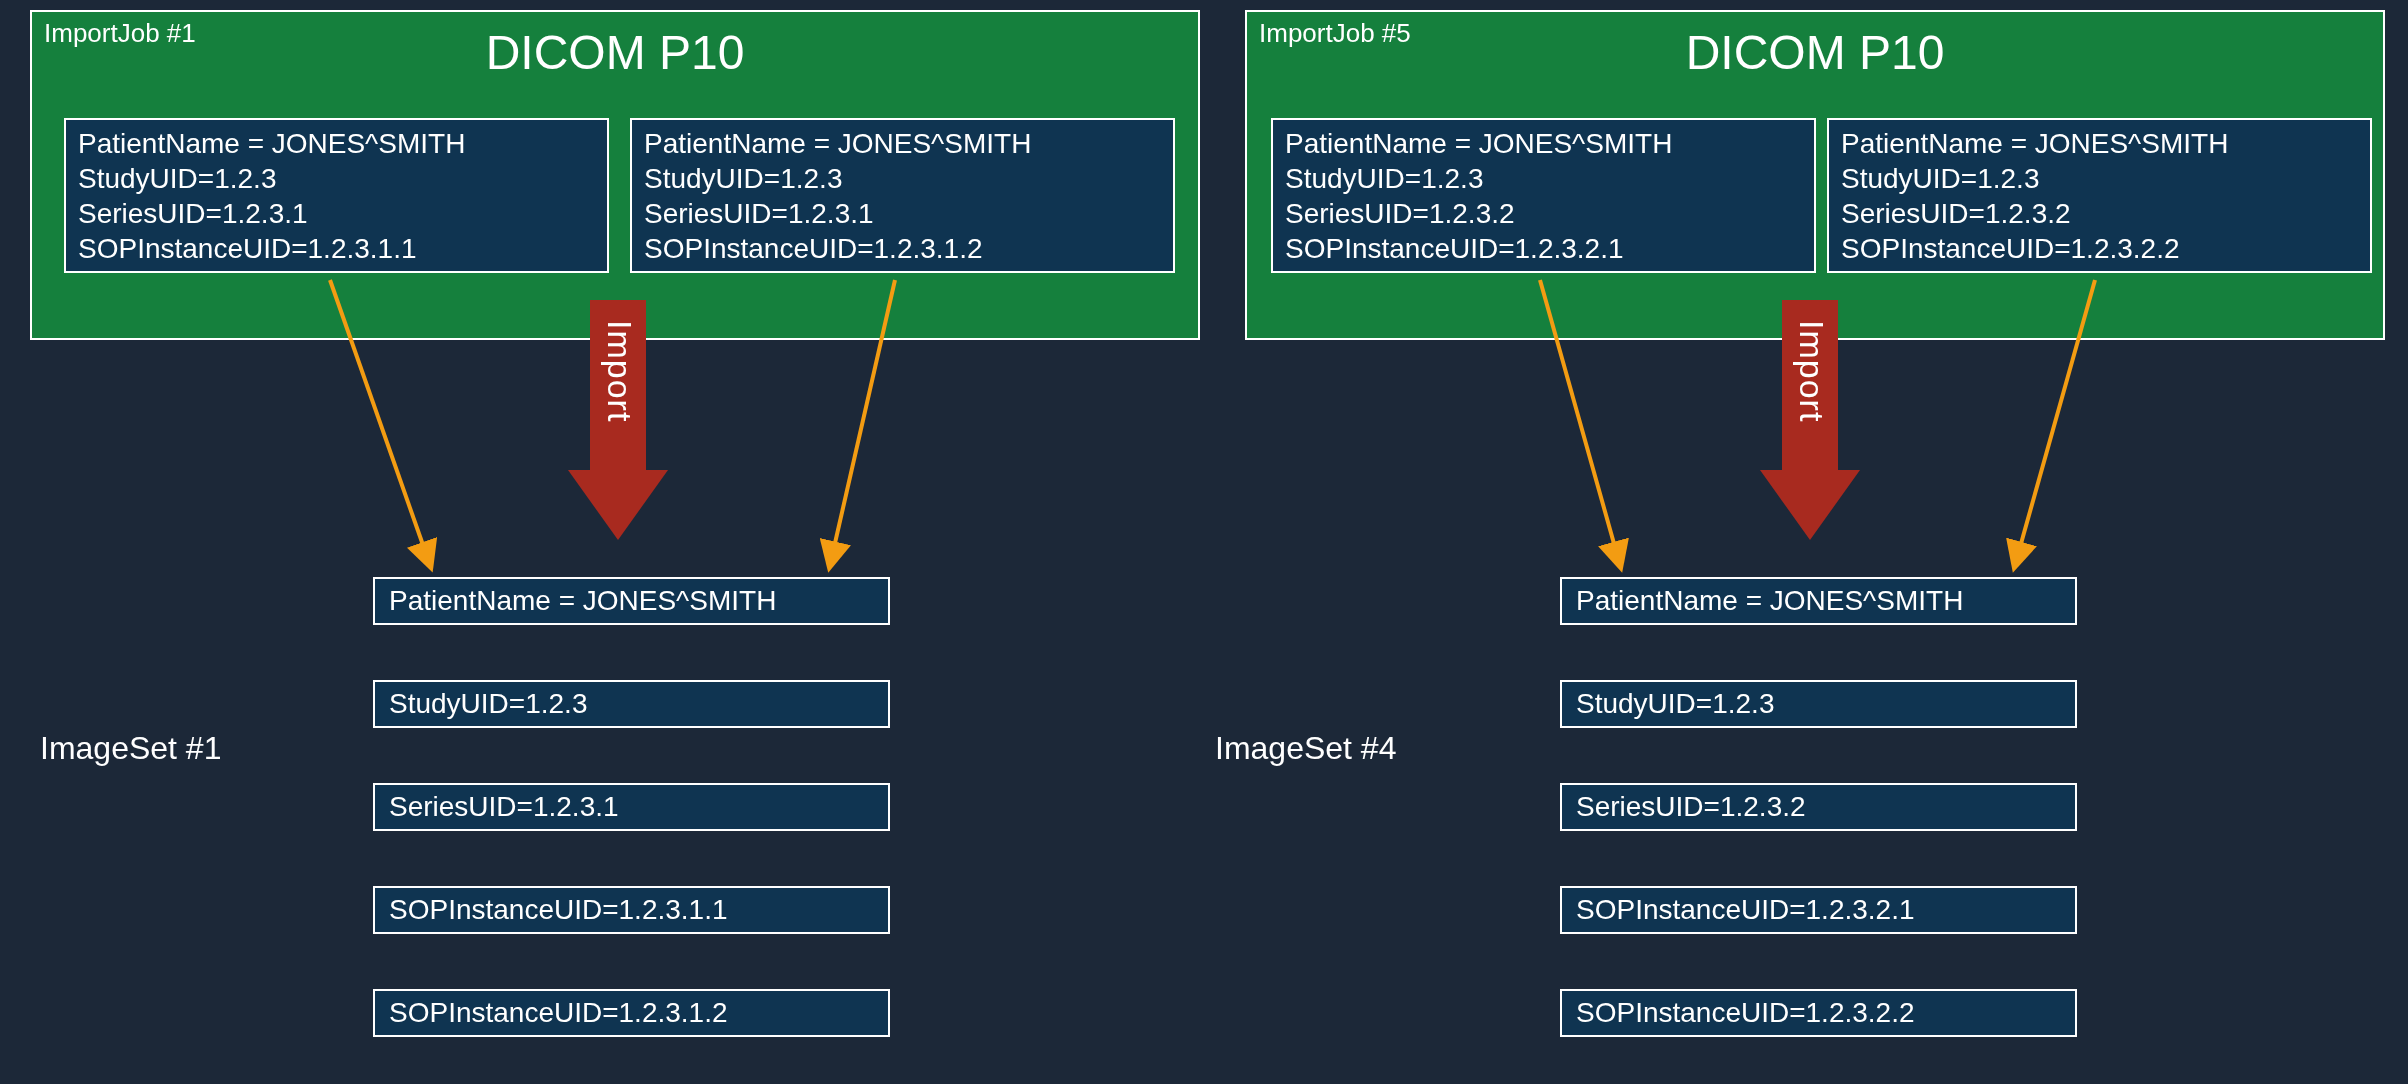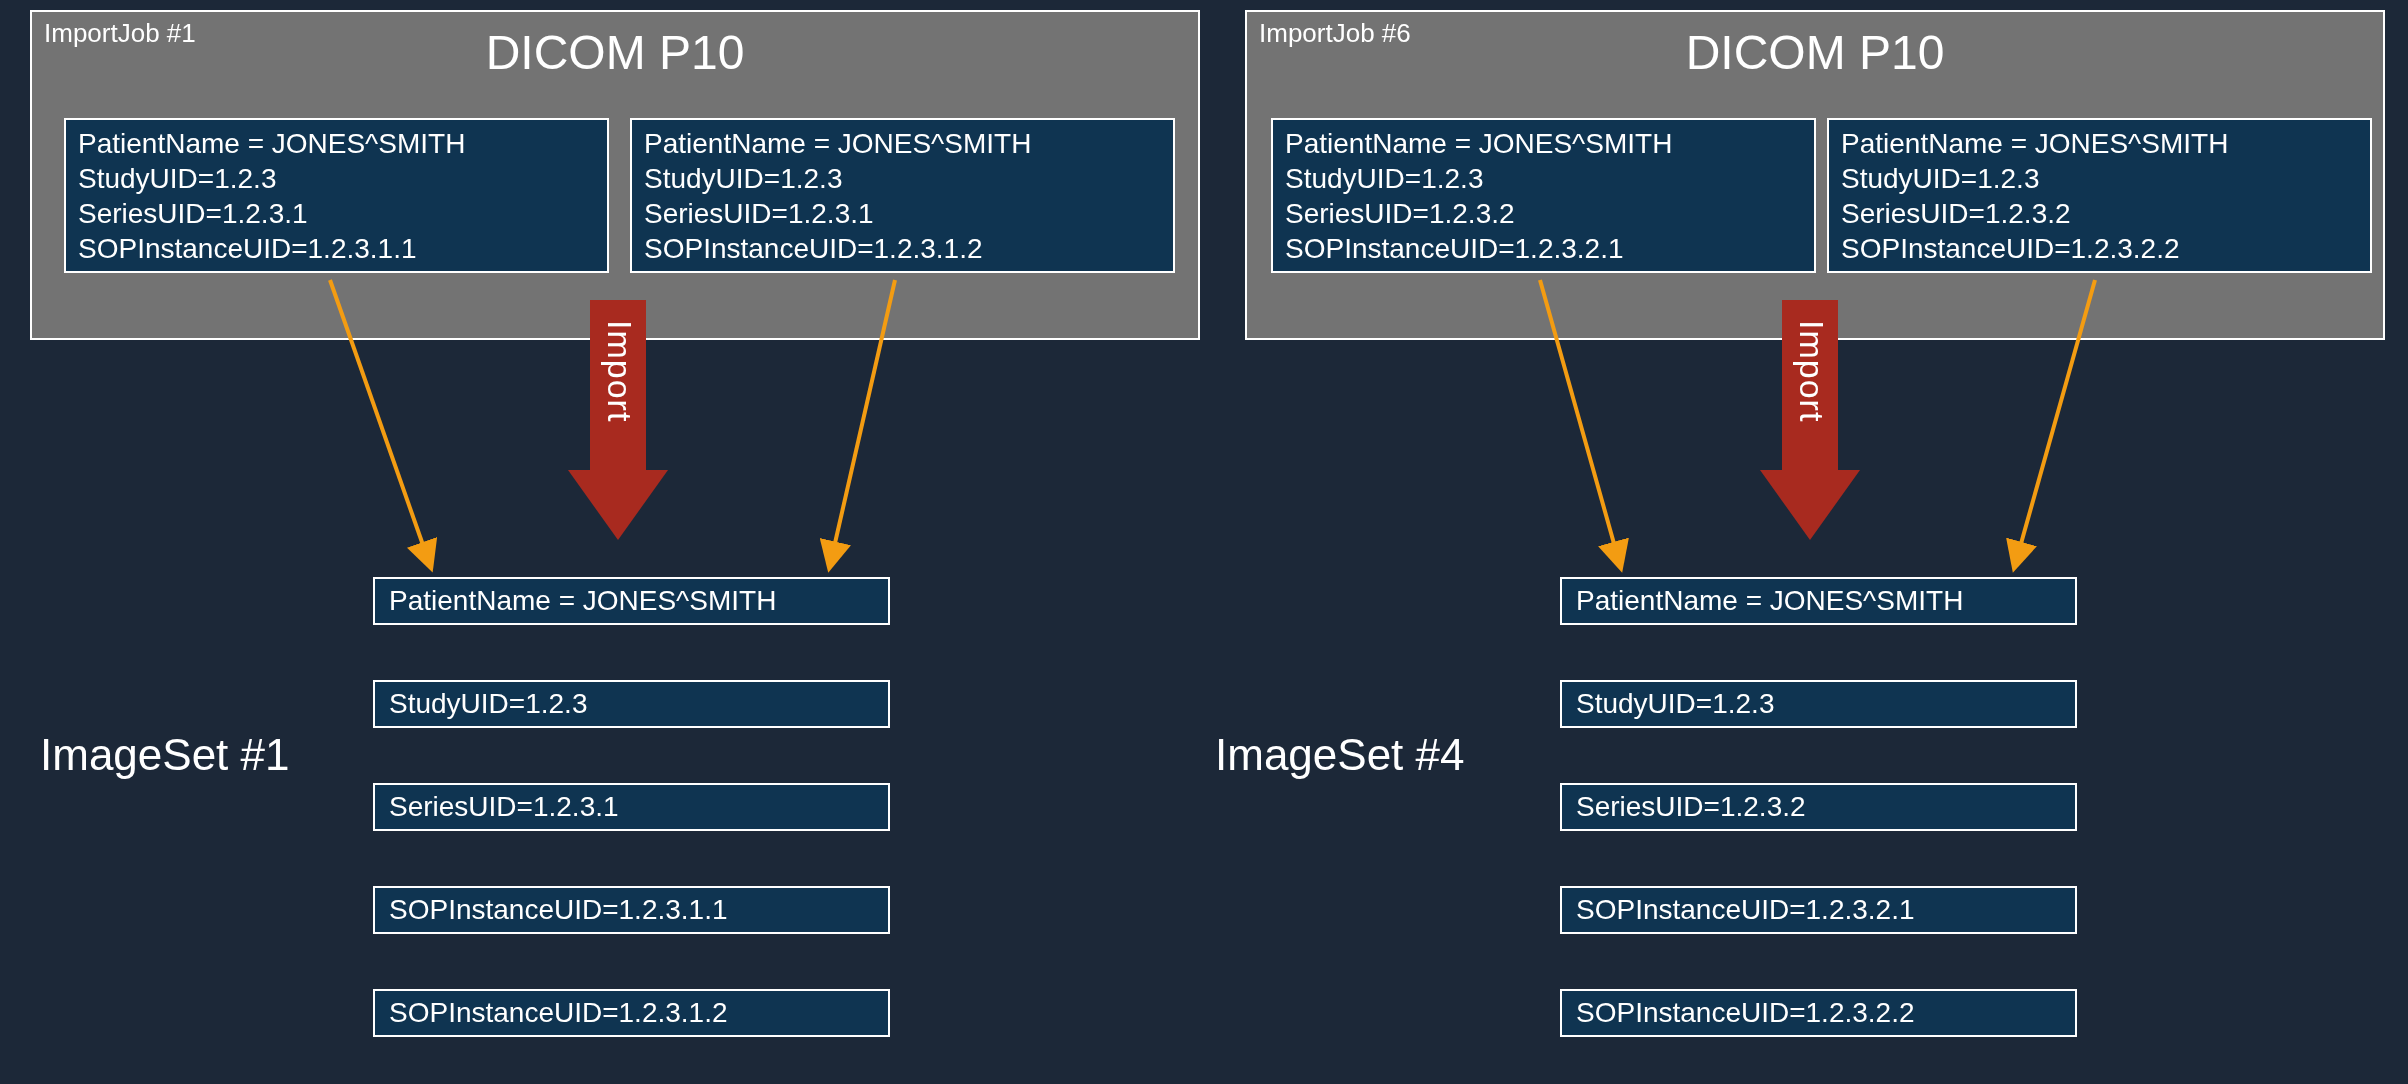--- a/index.html
+++ b/index.html
@@ -7,21 +7,21 @@
     background: #1c2838;
     color: #ffffff;
     font-family: Arial, Helvetica, sans-serif;
     width: 2408px;
     height: 1084px;
     position: relative;
   }
   .job-box {
     position: absolute;
     border: 2px solid #ffffff;
-    background: #737373;
+    background: #15803d;
   }
   .job-label {
     position: absolute;
     top: 6px;
     left: 12px;
     font-size: 26px;
   }
   .job-title {
     position: absolute;
     font-size: 48px;
@@ -42,21 +42,21 @@
   .result-box {
     position: absolute;
     border: 2px solid #ffffff;
     background: #0f3451;
     padding: 6px 14px;
     font-size: 28px;
     white-space: nowrap;
   }
   .imageset-label {
     position: absolute;
-    font-size: 44px;
+    font-size: 32px;
     white-space: nowrap;
   }
   svg.overlay {
     position: absolute;
     top: 0; left: 0;
     width: 2408px; height: 1084px;
     pointer-events: none;
   }
   .import-arrow {
     position: absolute;
@@ -86,21 +86,21 @@
 
   <div class="inner-box" style="left:598px; top:106px; width:545px; height:155px;">
     <div>PatientName = JONES^SMITH</div>
     <div>StudyUID=1.2.3</div>
     <div>SeriesUID=1.2.3.1</div>
     <div>SOPInstanceUID=1.2.3.1.2</div>
   </div>
 </div>
 
 <div class="job-box" style="left:1245px; top:10px; width:1140px; height:330px;">
-  <div class="job-label">ImportJob #6</div>
+  <div class="job-label">ImportJob #5</div>
   <div class="job-title">DICOM P10</div>
 
   <div class="inner-box" style="left:24px; top:106px; width:545px; height:155px;">
     <div>PatientName = JONES^SMITH</div>
     <div>StudyUID=1.2.3</div>
     <div>SeriesUID=1.2.3.2</div>
     <div>SOPInstanceUID=1.2.3.2.1</div>
   </div>
 
   <div class="inner-box" style="left:580px; top:106px; width:545px; height:155px;">

